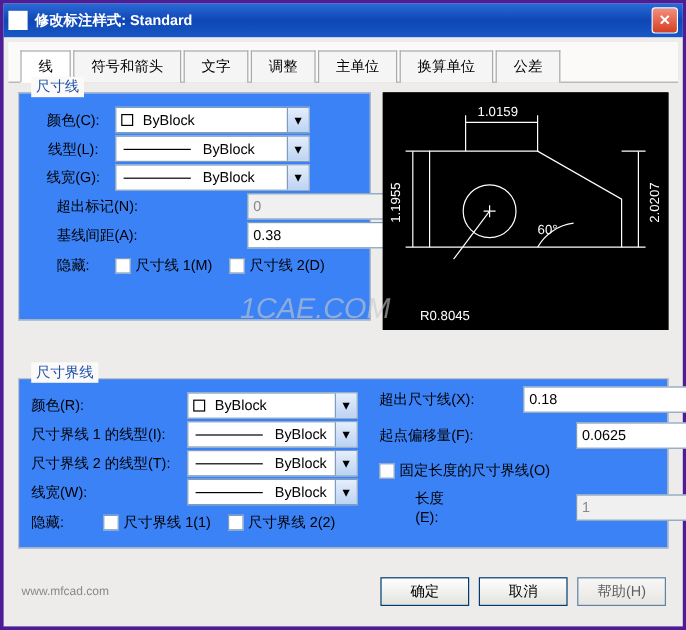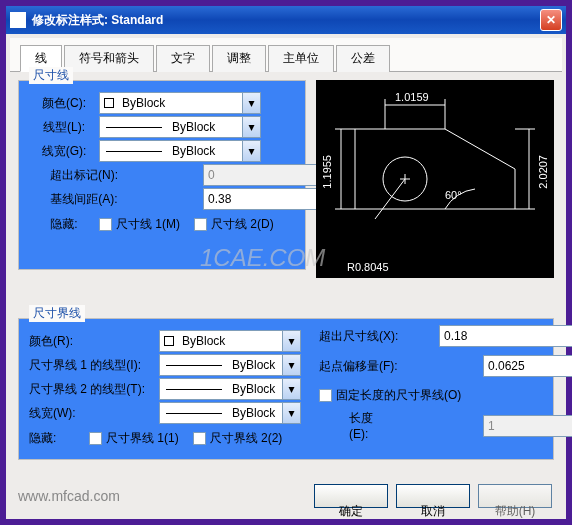--- a/index.html
+++ b/index.html
@@ -1,17 +1,17 @@
 <!DOCTYPE html>
 <html><head>
 <meta charset="utf-8">
 <style>
 * { box-sizing: border-box; margin: 0; padding: 0; font-family: "Microsoft YaHei", SimSun, sans-serif; font-size: 12px; }
 body { background: #e8e8e8; }
-.dialog { width: 572px; height: 525px; background: #eeecea; border: 6px solid #4c1d95; }
+.dialog { width: 572px; height: 525px; background: #eeecea; border: 3px solid #4c1d95; }
 .titlebar { height: 28px; background: linear-gradient(to bottom, #2a6bd6 0%, #0e47b5 50%, #1758c6 100%); display: flex; align-items: center; padding: 0 4px; }
 .titlebar .app-icon { width: 16px; height: 16px; background: #fff; margin-right: 6px; }
 .titlebar .title { color: #fff; font-weight: bold; flex: 1; }
 .close-btn { width: 22px; height: 22px; background: linear-gradient(to bottom, #f58e7f, #d43f21); border: 1px solid #fff; border-radius: 3px; display: flex; align-items: center; justify-content: center; color: #fff; font-weight: bold; cursor: pointer; }
 .tabs { display: flex; padding: 6px 10px 0 10px; border-bottom: 1px solid #aaa; margin: 4px 4px 0 4px; background:#fbfaf9;}
 .tab { padding: 4px 14px; border: 1px solid #aaa; border-bottom: none; margin-right: 2px; background: #f5f5f5; cursor: pointer; position: relative; top:1px;}
 .tab.active { background: #fff; border-bottom: 1px solid #fff; }
 .content { padding: 8px 12px; }
 .fieldset { border: 1px solid #c0c0c0; padding: 0 10px 10px 10px; margin-bottom: 8px; background:#3b82f6;}
 .legend { color: #1b4fa8; padding: 0 4px; background: #fbfaf9; position: relative; top:-14px; display:inline-block;}
@@ -25,21 +25,21 @@
 .combo .arrow { width: 18px; height: 20px; background: linear-gradient(#e5eefc,#bcd3f3); border-left:1px solid #7f9db9; display:flex; align-items:center; justify-content:center;}
 .spinner { display: flex; width: 92px; height:22px;}
 .spinner input { flex:1; border:1px solid #7f9db9; padding:0 4px; background:#fff; height:22px;}
 .spinner .btns { width:18px; display:flex; flex-direction:column; }
 .spinner .btns div { flex:1; background: linear-gradient(#e5eefc,#bcd3f3); border:1px solid #7f9db9; font-size:7px; text-align:center; line-height:8px;}
 .checkbox { display:inline-flex; align-items:center; margin-right:14px; }
 .checkbox .box { width:13px; height:13px; border:1px solid #7f9db9; background:#fff; margin-right:4px;}
 .preview { border: 1px solid #000; background:#000; width:238px; height:198px; position:relative; }
 .preview-img { position:absolute; color:#fff; font-size:11px; }
 .footer { display:flex; justify-content:flex-end; padding:8px 14px; gap:8px; align-items:center;}
-.btn { width:74px; height:24px; border:1px solid #003c74; background: linear-gradient(#fff,#e2e2dc); cursor:pointer; text-align:center; padding-top:18px;}
+.btn { width:74px; height:24px; border:1px solid #003c74; background: linear-gradient(#fff,#e2e2dc); cursor:pointer; text-align:center; padding-top:3px;}
 .watermark { position:absolute; color:rgba(200,200,200,0.6); font-size:24px; font-style:italic; pointer-events:none;}
 .top-area { display:flex; gap:10px; }
 .disabled input { background:#f0f0f0; color:#888;}
 </style>
 </head>
 <body>
 
 <div class="dialog">
   <div class="titlebar">
     <div class="app-icon"></div>
@@ -48,20 +48,21 @@
       <span>✕</span>
     </div>
   </div>
 
   <div class="tabs">
     <div class="tab active">线</div>
     <div class="tab">符号和箭头</div>
     <div class="tab">文字</div>
     <div class="tab">调整</div>
     <div class="tab">主单位</div>
+    <div class="tab">换算单位</div>
     <div class="tab">公差</div>
   </div>
 
   <div class="content">
     <div class="top-area">
 
       <div class="fieldset" style="flex:1; position:relative;">
         <span class="legend">尺寸线</span>
         <div style="margin-top:-8px;">
           <div class="row">
@@ -231,18 +232,18 @@
           <div class="spinner">
             <input disabled="" value="1" style="">
 
           </div>
         </div>
       </div>
     </div>
   </div>
 
   <div class="footer">
-    <span style="position:absolute; left:18px; font-size:14px; color:#888;">www.mfcad.com</span>
+    <span style="position:absolute; left:18px; font-size:10px; color:#888;">www.mfcad.com</span>
     <div class="btn">确定</div>
     <div class="btn">取消</div>
     <div class="btn" style="opacity:.6">帮助(H)</div>
   </div>
 </div>
 
 </body></html>

